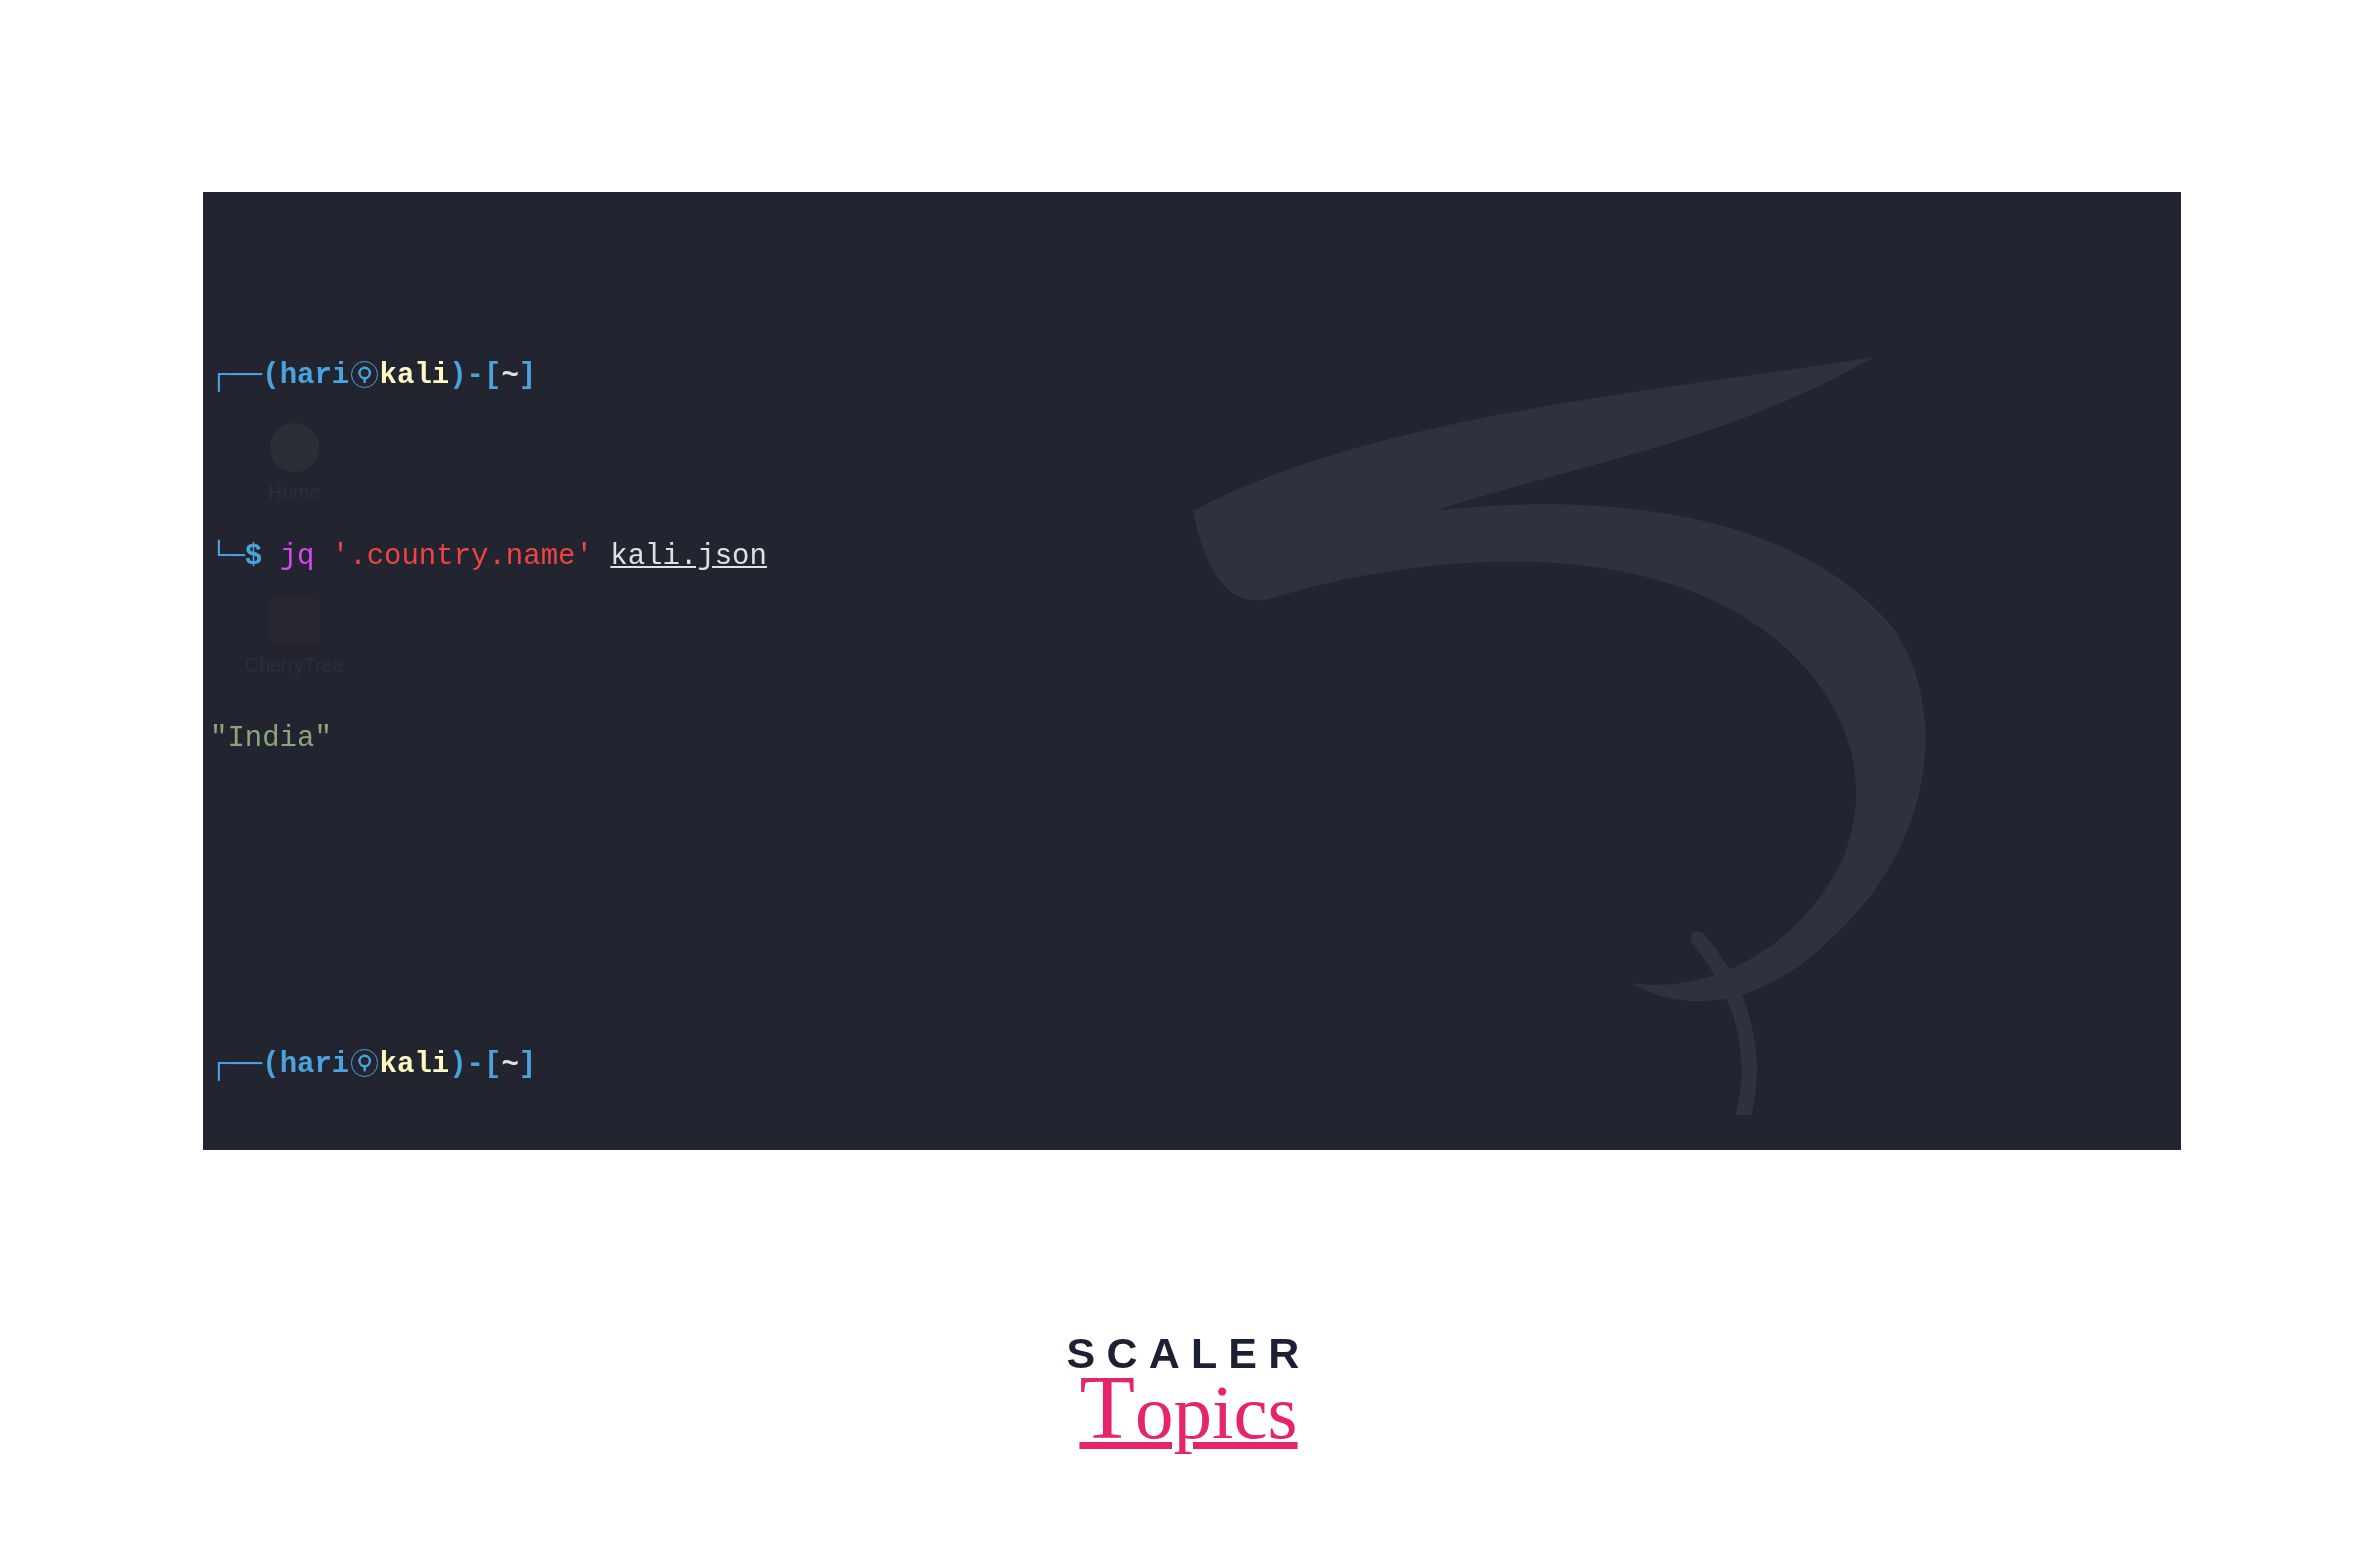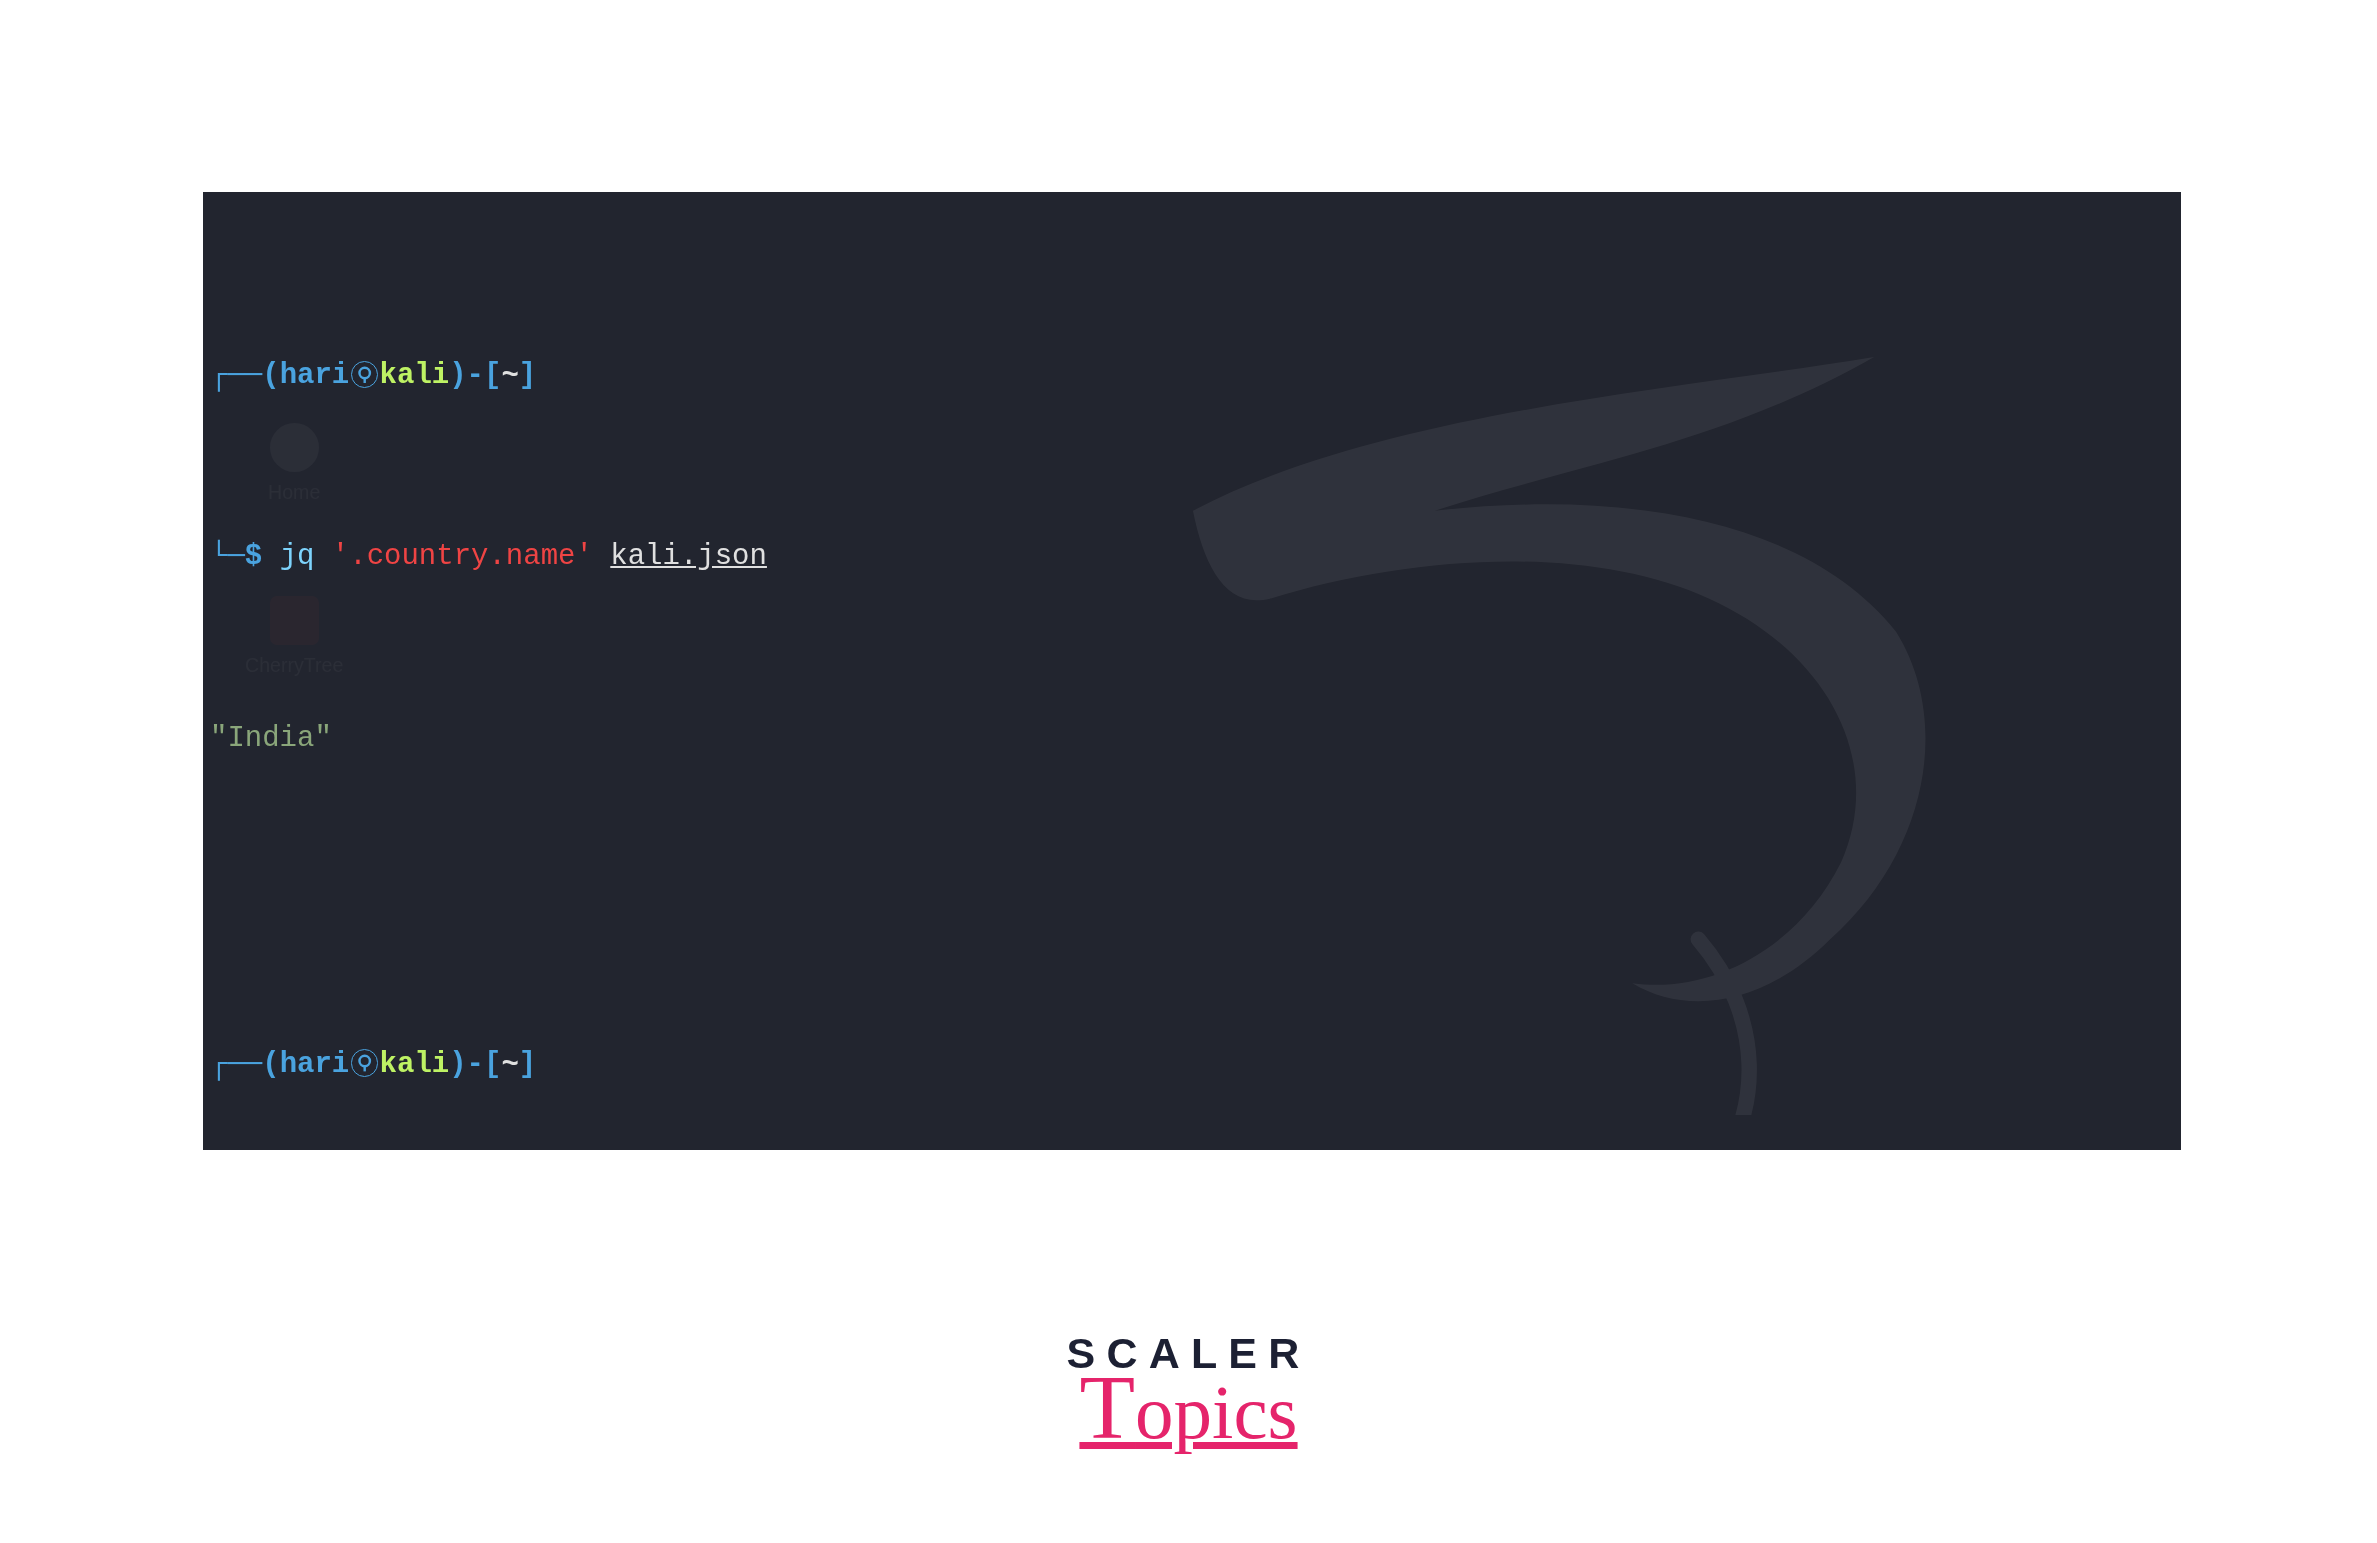--- a/index.html
+++ b/index.html
@@ -74,36 +74,36 @@
   }
 
   
   .prompt-line1 {
     display: flex;
     align-items: baseline;
   }
   .box-char { color: #4aa3df; font-weight: bold; }
   .paren    { color: #4aa3df; font-weight: bold; }
   .user     { color: #4aa3df; font-weight: bold; font-family: Liberation Mono, monospace; }
-  .host     { color: #bef264; font-weight: bold; }
+  .host     { color: #fef9c3; font-weight: bold; }
   .sep-icon {
     display: inline-flex; align-items: center; justify-content: center;
     width: 0.95em; height: 0.95em; margin: 0 1.4px;
     border: 1.4px solid #4aa3df; border-radius: 50%;
     color: #4aa3df; vertical-align: -1.4px;
   }
   .sep-icon svg { width: 0.6em; height: 0.6em; }
   .dash   { color: #4aa3df; font-weight: bold; }
   .bracket{ color: #4aa3df; font-weight: bold; }
   .cwd    { color: #e0e0e0; font-weight: bold; }
 
   .prompt-line2 { display: flex; align-items: baseline; }
   .dollar { color: #4aa3df; font-weight: bold; }
 
-  .cmd-jq   { color: #7dd3fc; }
+  .cmd-jq   { color: #d946ef; }
   .cmd-arg  { color: #ef4444; }
   .cmd-file { color: #e0e0e0; text-decoration: underline; }
 
   .output   { color: #8aa67a; }
 
   .spacer { height: 1.25em; }
 
   
   .logo {
     position: absolute;

